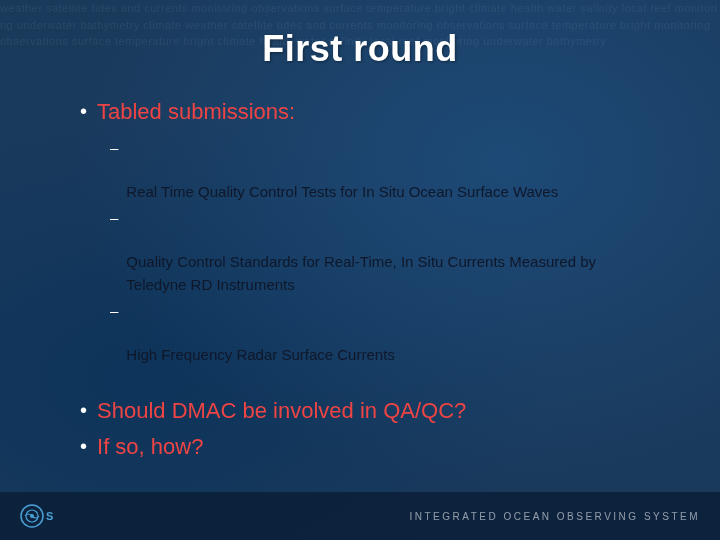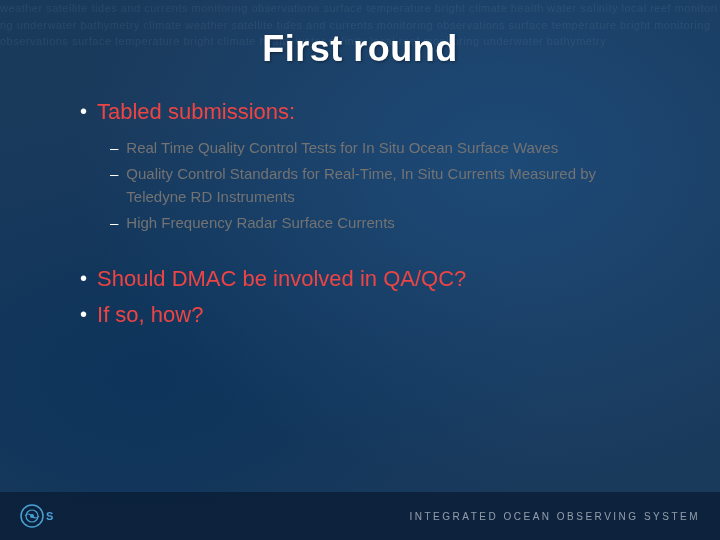--- a/index.html
+++ b/index.html
@@ -105,23 +105,24 @@
     }
 
     .sub-bullet-dash {
       color: #ffffff;
       font-size: 15px;
       line-height: 1.5;
       flex-shrink: 0;
     }
 
     .sub-bullet-text {
-      color: #737373;
+      color: #0f172a;
       font-size: 15px;
       line-height: 1.5;
+      margin-top: 44px;
     }
 
     .bottom-bullets {
       display: flex;
       flex-direction: column;
       gap: 8px;
       margin-top: 10px;
     }
 
     .footer-bar {

